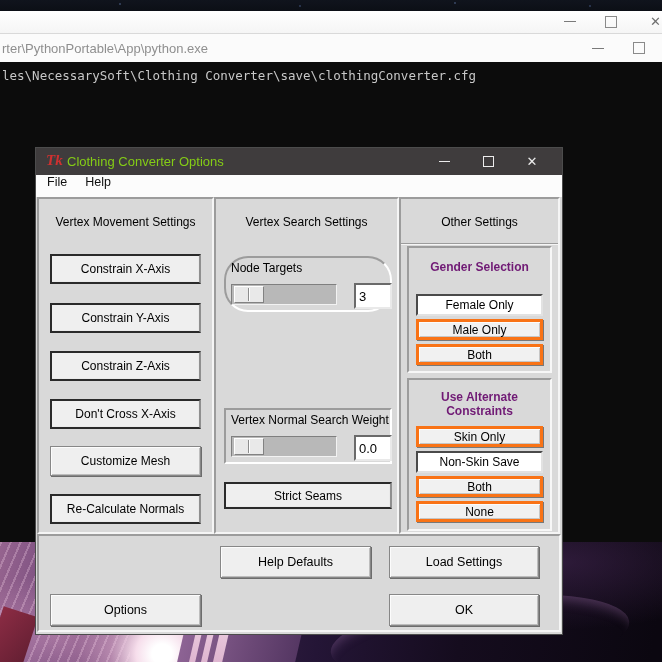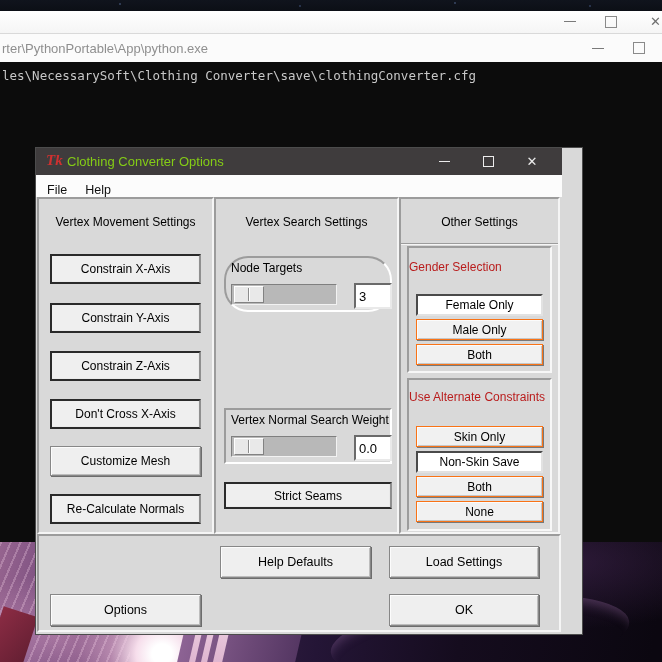--- a/index.html
+++ b/index.html
@@ -72,21 +72,21 @@
     opacity:.8;
   }
   .wp-curve{
     position:absolute;left:330px;top:55px;width:300px;height:80px;border-radius:50%;
     box-shadow:inset 0 10px 12px -6px rgba(170,120,180,.35);
     transform:rotate(-6deg);
   }
   
   .dialog{
     position:absolute;left:36px;top:148px;width:526px;height:486px;
-    background:#d9d9d9;box-shadow:0 0 0 1px #4c4c4c;padding-left:20px;
+    background:#d9d9d9;box-shadow:0 0 0 1px #4c4c4c;
   }
   .titlebar{
     position:absolute;left:0;top:0;width:526px;height:27px;background:#3f3c3d;
   }
   .tk-icon{
     position:absolute;left:10px;top:4px;
     font-family:"Liberation Serif",serif;font-style:italic;font-weight:bold;
     font-size:15px;color:#cf3030;line-height:17px;
   }
   .dlg-title{
@@ -94,21 +94,21 @@
   }
   .tb-controls{
     position:absolute;right:8px;top:0;height:27px;display:flex;
   }
   .tb-btn{width:44px;height:27px;display:flex;align-items:center;justify-content:center;}
   .tb-min-glyph{width:11px;height:1px;background:#ececec;}
   .tb-max-glyph{width:9px;height:9px;border:1px solid #ececec;}
   .tb-close-glyph{font-size:13px;color:#ececec;line-height:13px;}
   .menubar{
     position:absolute;left:0;top:27px;width:526px;height:22px;background:#fcfcfc;
-    display:flex;align-items:flex-end;padding-left:2px;box-sizing:border-box;
+    display:flex;align-items:flex-start;padding-left:2px;box-sizing:border-box;
   }
   .menu-item{font-size:12.5px;color:#111;padding:0 9px;}
   .dlgbody{
     position:absolute;left:0;top:49px;width:526px;height:437px;background:#d9d9d9;
   }
   .frame{
     position:absolute;border:2px solid;border-color:#9c9c9c #f5f5f5 #f5f5f5 #9c9c9c;
     box-sizing:border-box;background:#d9d9d9;
   }
   .col1{left:1px;top:0;width:177px;height:337px;}
@@ -167,27 +167,27 @@
   
   .col3-sep{position:absolute;left:0;right:0;top:44px;height:0;
     border-top:1px solid #9c9c9c;border-bottom:1px solid #f5f5f5;}
   .subframe{
     position:absolute;left:6px;width:145px;
     border:2px solid;border-color:#9c9c9c #f7f7f7 #f7f7f7 #9c9c9c;
     box-sizing:border-box;background:#d9d9d9;
   }
   .gender{top:47px;height:127px;}
   .alternate{top:179px;height:153px;}
-  .sub-header{position:absolute;left:0;right:0;top:12px;text-align:left;font-size:12px;color:#b91c1c;}
+  .sub-header{position:absolute;left:0;right:0;top:12px;text-align:center;font-size:12px;color:#701a75;font-weight:bold;}
   .alternate .sub-header{top:10px;}
   .opt{
     position:absolute;left:7px;width:127px;height:21px;
     display:flex;align-items:center;justify-content:center;
     font-size:12px;color:#000;background:#f1f1f1;box-sizing:border-box;
-    border:1px solid #f97316;
+    border:3px solid #f97316;
     box-shadow:inset 1px 1px 0 #fbfbfb,inset -1px -1px 0 #c6c6c6,1px 1px 0 #787878;
   }
   .opt.selected{
     background:#ffffff;height:22px;
     border:2px solid;border-color:#4a4a4a #e2e2e2 #e2e2e2 #4a4a4a;box-shadow:none;
   }
   .o-y46{top:46px;} .o-y71{top:71px;} .o-y96{top:96px;} .o-y121{top:121px;}
   
   .fbtn{height:32px;font-size:12.5px;}
   .f-save{left:11px;top:10px;width:151px;}

